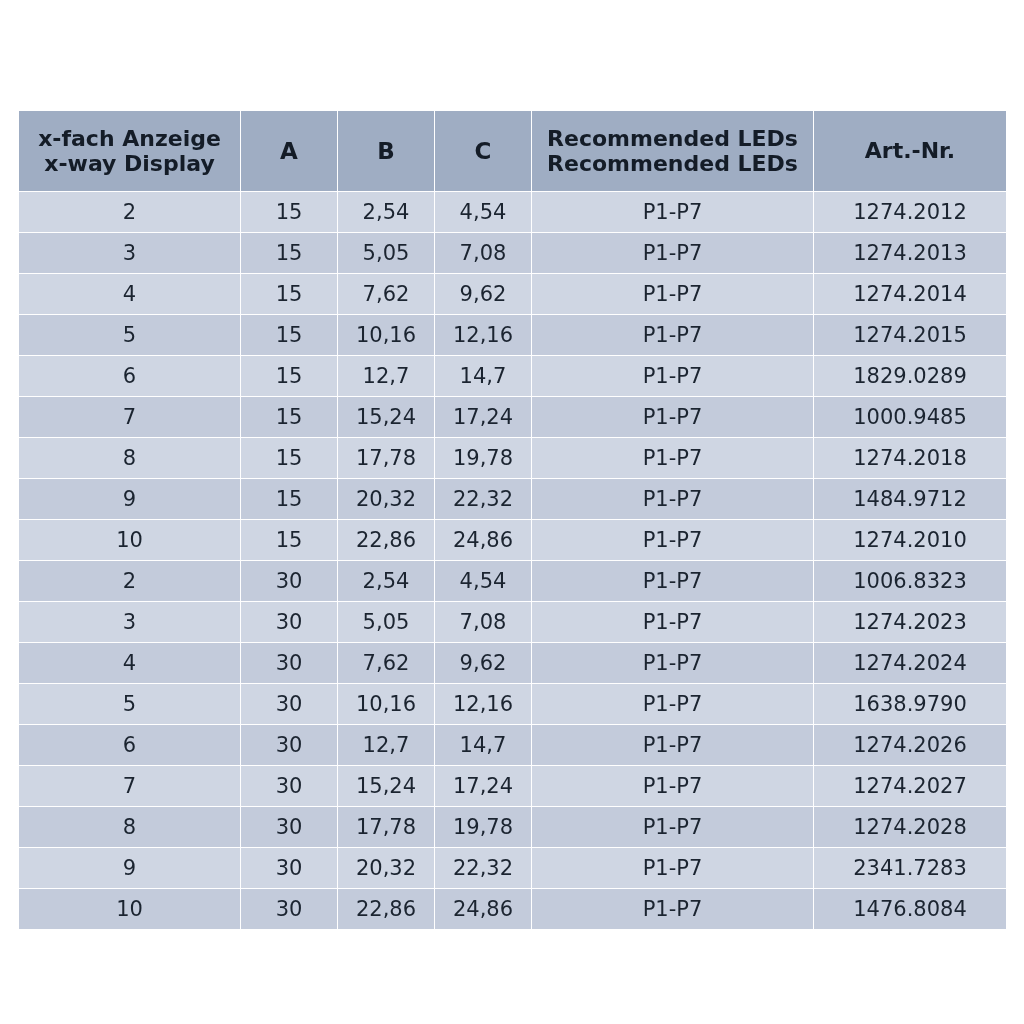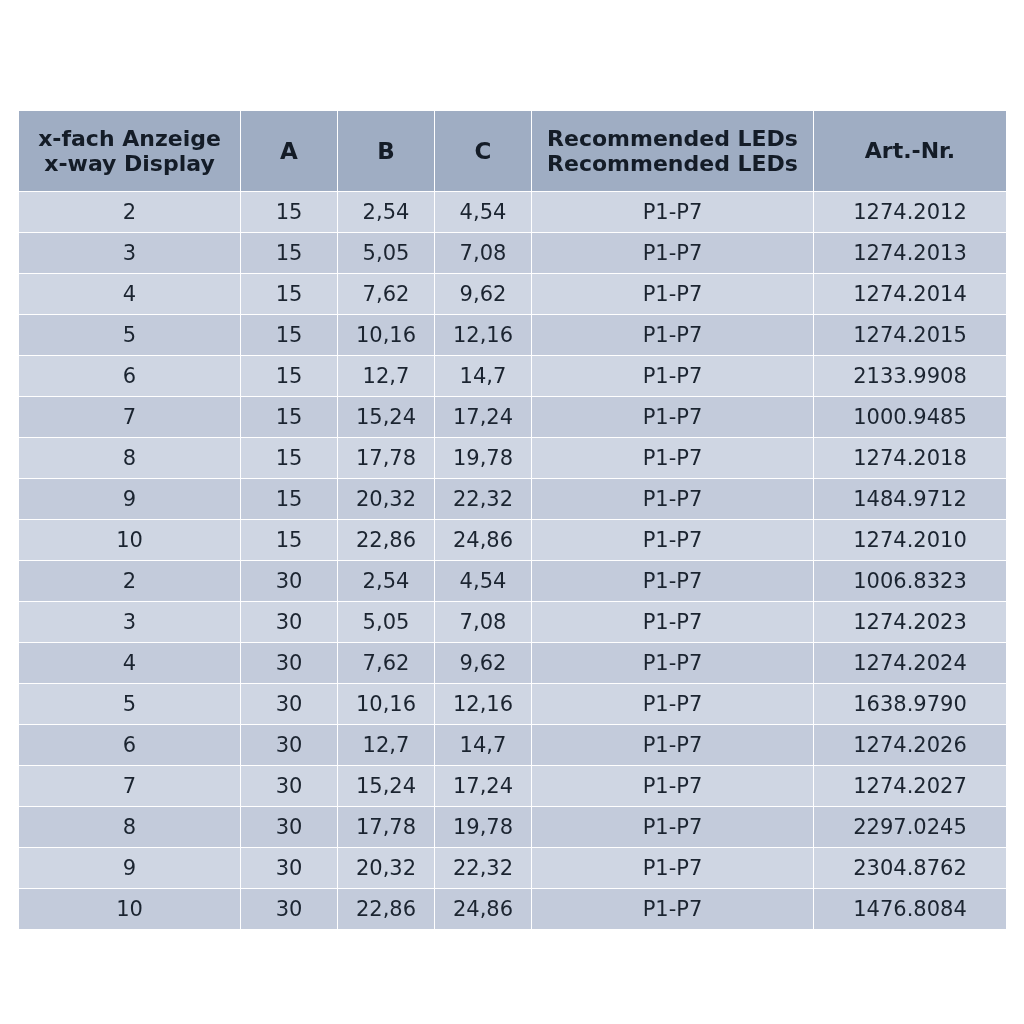--- a/index.html
+++ b/index.html
@@ -120,21 +120,21 @@
           <td>12,16</td>
           <td>P1-P7</td>
           <td>1274.2015</td>
         </tr>
         <tr class="odd">
           <td>6</td>
           <td>15</td>
           <td>12,7</td>
           <td>14,7</td>
           <td>P1-P7</td>
-          <td>2133.9908</td>
+          <td>1829.0289</td>
         </tr>
         <tr class="even">
           <td>7</td>
           <td>15</td>
           <td>15,24</td>
           <td>17,24</td>
           <td>P1-P7</td>
           <td>1000.9485</td>
         </tr>
         <tr class="odd">
@@ -208,29 +208,29 @@
           <td>17,24</td>
           <td>P1-P7</td>
           <td>1274.2027</td>
         </tr>
         <tr class="even">
           <td>8</td>
           <td>30</td>
           <td>17,78</td>
           <td>19,78</td>
           <td>P1-P7</td>
-          <td>2297.0245</td>
+          <td>1274.2028</td>
         </tr>
         <tr class="odd">
           <td>9</td>
           <td>30</td>
           <td>20,32</td>
           <td>22,32</td>
           <td>P1-P7</td>
-          <td>2304.8762</td>
+          <td>2341.7283</td>
         </tr>
         <tr class="even">
           <td>10</td>
           <td>30</td>
           <td>22,86</td>
           <td>24,86</td>
           <td>P1-P7</td>
           <td class="bold">1476.8084</td>
         </tr>
       </tbody>

